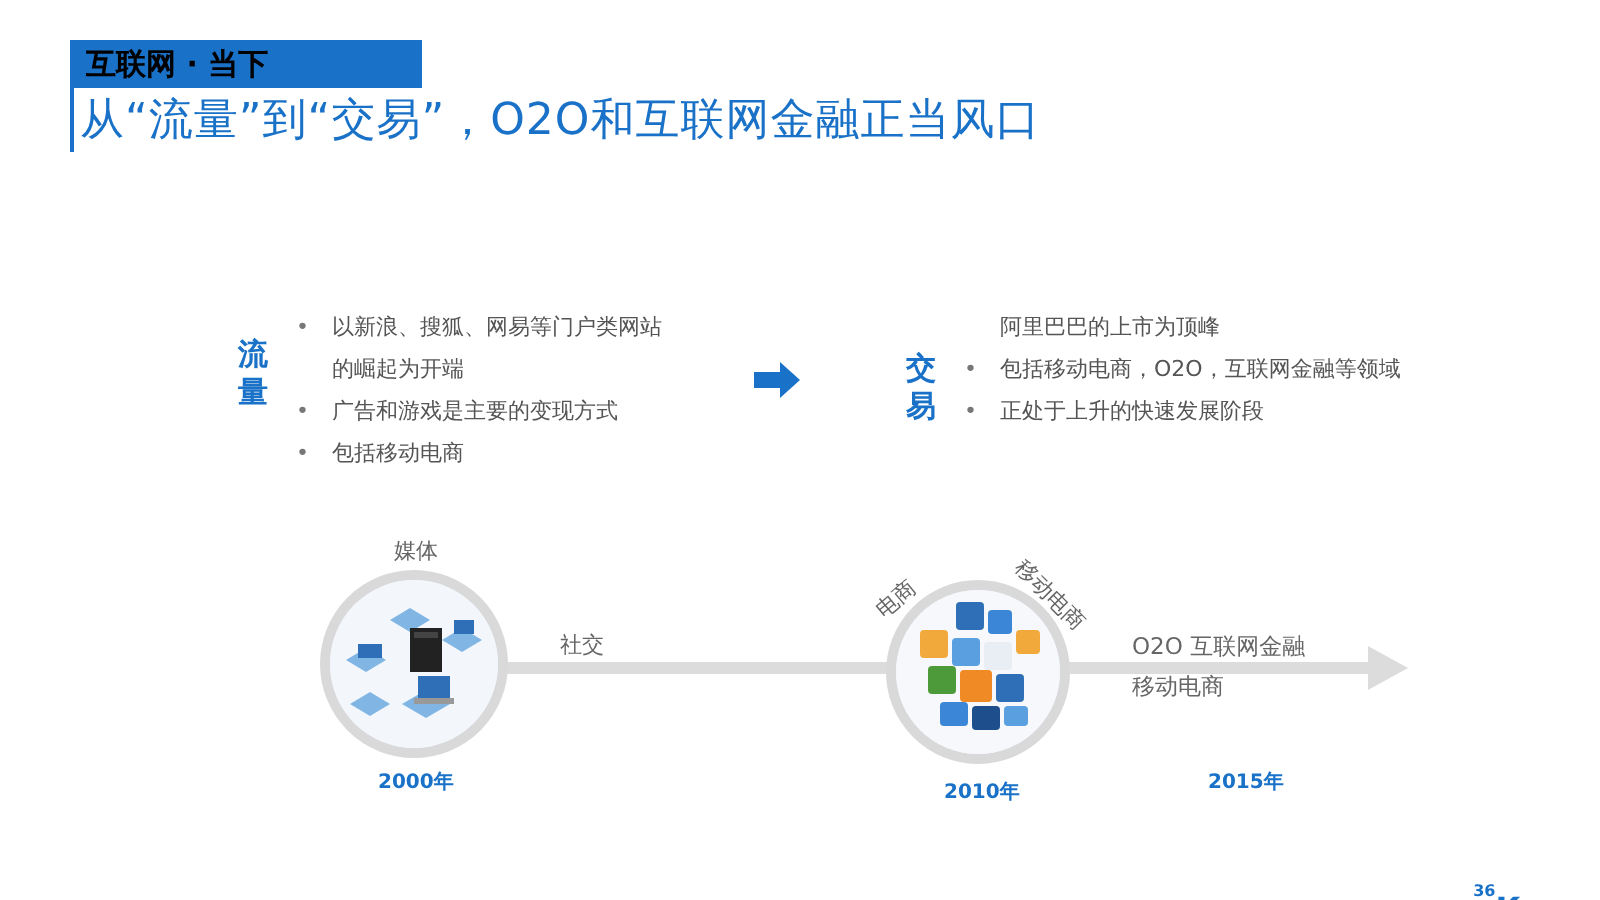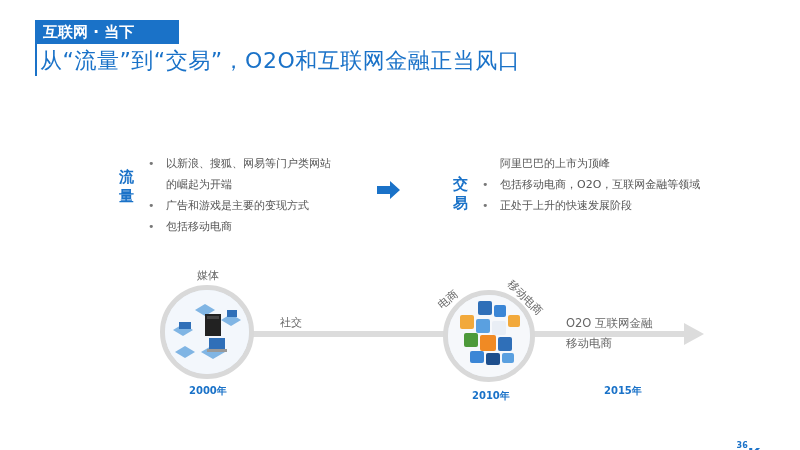--- a/index.html
+++ b/index.html
@@ -1,19 +1,19 @@
 <!DOCTYPE html>
 <html><head>
 <meta charset="utf-8">
 <style>
   html, body { margin:0; padding:0; }
   body { width:800px; height:450px; background:#ffffff; position:relative; overflow:hidden;
          font-family:"DejaVu Sans","Liberation Sans",sans-serif; }
   .abs { position:absolute; }
-  .tag { left:35px; top:20px; width:144px; height:24px; background:#1a72c8; color:#ffffff;
+  .tag { left:35px; top:20px; width:176px; height:24px; background:#1a72c8; color:#000000;
          font-size:15px; font-weight:bold; line-height:24px; padding-left:8px; box-sizing:border-box; }
   .vbar { left:35px; top:44px; width:2px; height:32px; background:#1a72c8; }
   .title { left:40px; top:46px; color:#1a72c8; font-size:22px; font-weight:normal; line-height:30px; white-space:nowrap; letter-spacing:0.5px; }
   .side-label { color:#1a72c8; font-size:15px; font-weight:bold; line-height:19px; width:18px; }
   .bullets { font-size:11px; color:#555; line-height:21px; }
   .bullets .row { position:relative; padding-left:18px; white-space:nowrap; }
   .bullets .row.b::before { content:"•"; position:absolute; left:0; color:#777; }
   .arrow-icon { left:377px; top:181px; }
   .tl-line { height:6px; background:#dcdcdc; }
   .circle { border-radius:50%; border:5px solid #d9d9d9; box-sizing:border-box; overflow:hidden; background:#eaf2fb; }

